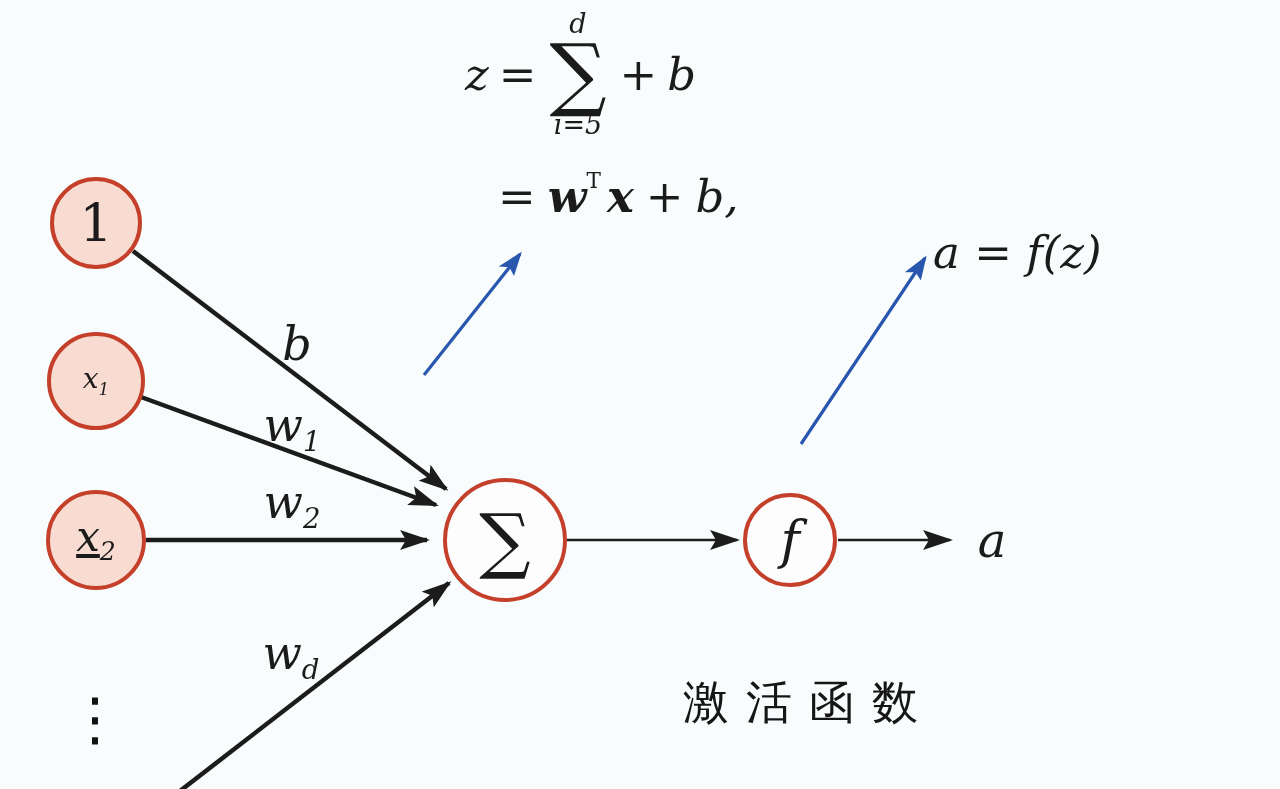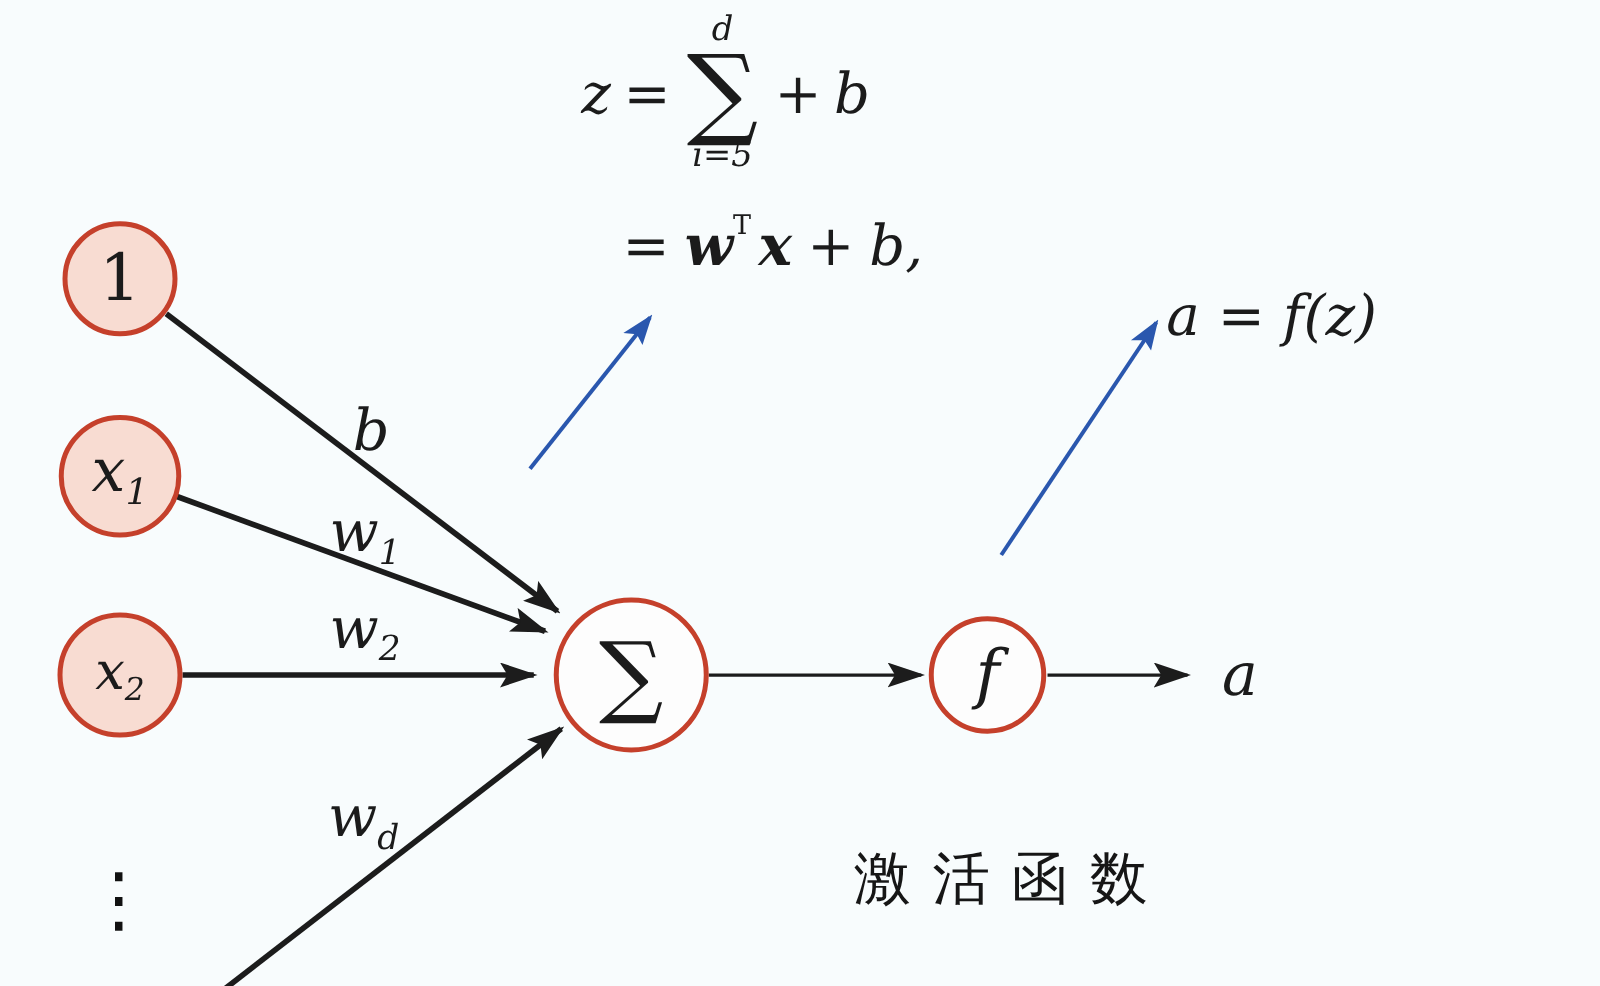--- a/index.html
+++ b/index.html
@@ -80,25 +80,25 @@
 
     <line x1="424" y1="375" x2="520" y2="254" stroke="#2a57ae" stroke-width="3.2" marker-end="url(#ah-blue)"></line>
     <line x1="801" y1="444" x2="925" y2="258" stroke="#2a57ae" stroke-width="3.2" marker-end="url(#ah-blue)"></line>
   </svg>
 
   <div class="node" style="left:50px;top:177px;width:92px;height:92px;">
     <span class="glyph upright" style="font-size:52px;">1</span>
   </div>
 
   <div class="node" style="left:47px;top:332px;width:98px;height:98px;">
-    <span class="glyph" style="font-size:48px;"><span>x</span><sub class="msub">1</sub></span>
+    <span class="glyph" style="font-size:28px;"><span>x</span><sub class="msub">1</sub></span>
   </div>
 
   <div class="node" style="left:46px;top:490px;width:100px;height:100px;">
-    <span class="glyph" style="font-size:42px;"><span>x</span><sub class="msub">2</sub></span>
+    <span class="glyph" style="font-size:42px;text-decoration:underline;"><span>x</span><sub class="msub">2</sub></span>
   </div>
 
   <div class="ellipsis">⋮</div>
 
   <div class="node white" style="left:443px;top:478px;width:124px;height:124px;">
     <span class="glyph upright" style="font-size:72px;">∑</span>
   </div>
 
   <div class="node white" style="left:743px;top:493px;width:94px;height:94px;border-width:4px;">
     <span class="glyph" style="font-size:52px;">f</span>

